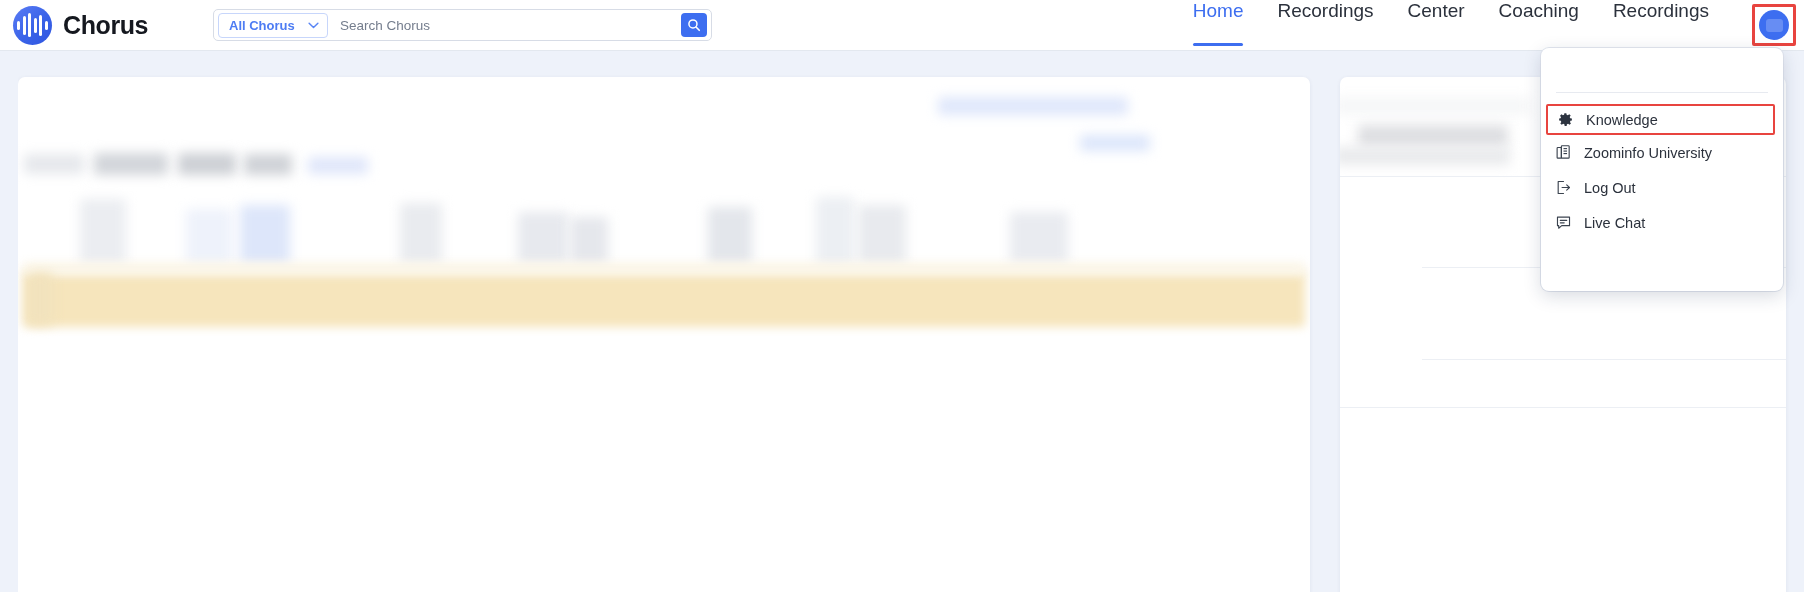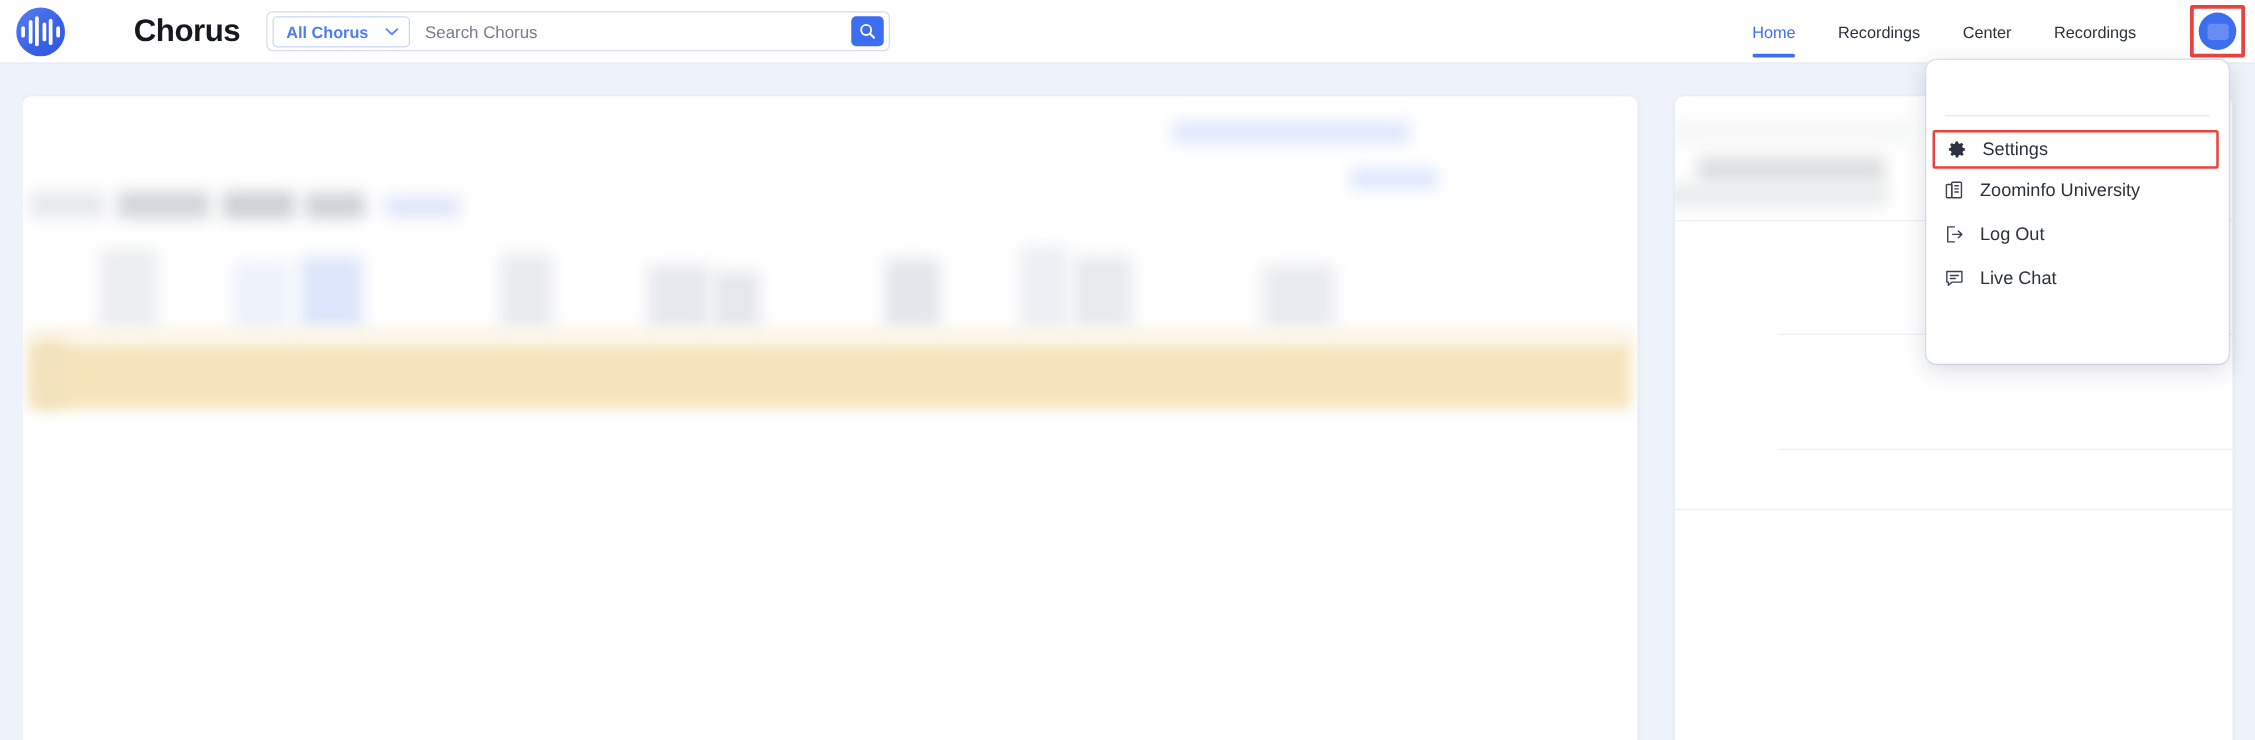--- a/index.html
+++ b/index.html
@@ -13,21 +13,21 @@
 
   
   .header {
     position: absolute; top: 0; left: 0;
     width: 1804px; height: 51px;
     background: #ffffff;
     border-bottom: 1px solid #e3e8ef;
     display: flex; align-items: center;
     z-index: 30;
   }
-  .brand { display: flex; align-items: center; margin-left: 13px; gap: 44px; }
+  .brand { display: flex; align-items: center; margin-left: 13px; }
   .logo-circle {
     width: 39px; height: 39px; border-radius: 50%;
     background: linear-gradient(135deg, #5b7cf5 0%, #3a63e8 55%, #2f55e0 100%);
     display: flex; align-items: center; justify-content: center;
     gap: 2.5px;
   }
   .logo-circle i { display: block; width: 3px; background: #fff; border-radius: 1.5px; }
   .logo-circle i:nth-child(1) { height: 9px; }
   .logo-circle i:nth-child(2) { height: 19px; }
   .logo-circle i:nth-child(3) { height: 24px; }
@@ -62,22 +62,22 @@
   .search-input::placeholder { color: #747d8d; }
   .search-btn {
     width: 26px; height: 24px; margin-right: 4px; border-radius: 4px;
     background: #3d6ef0; border: 0; cursor: pointer;
     display: flex; align-items: center; justify-content: center;
   }
 
   
   .nav { position: absolute; right: 78px; top: 0; height: 51px; display: flex; align-items: center; }
   .nav-item {
-    position: relative; height: 51px; display: flex; align-items: center;
-    padding: 0 17px; font-size: 13px; color: #2b313c; cursor: pointer;
+    position: relative; height: 51px; display: flex; 
+    padding: 0 17px; font-size: 19px; color: #2b313c; cursor: pointer;
     white-space: nowrap;
   }
   .nav-item.active { color: #3d6ef0; font-weight: 500; }
   .nav-item.active::after {
     content: ""; position: absolute; left: 17px; right: 17px; bottom: 5px;
     height: 3px; border-radius: 2px; background: #3d6ef0;
   }
 
   .avatar-box {
     position: absolute; right: 8px; top: 4px;
@@ -178,20 +178,23 @@
 
     <div class="nav">
       <div class="nav-item active">
         <span>Home</span>
       </div>
       <div class="nav-item">
         <span>Recordings</span>
       </div>
       <div class="nav-item">
         <span>Center</span>
+      </div>
+      <div class="nav-item">
+        <span>Coaching</span>
       </div>
       <div class="nav-item">
         <span>Recordings</span>
       </div>
     </div>
 
     <div class="avatar-box">
       <div class="avatar"></div>
     </div>
   </div>
@@ -248,21 +251,21 @@
 
     <div class="menu-list">
 
       <div class="menu-item highlight">
         <span class="mi-icon">
           <svg width="17" height="17" viewBox="0 0 24 24" fill="#2d3440">
             <path d="M12 8.2a3.8 3.8 0 1 0 0 7.6 3.8 3.8 0 0 0 0-7.6zm0 5.9a2.1 2.1 0 1 1 0-4.2 2.1 2.1 0 0 1 0 4.2z"></path>
             <path d="M21 13.4v-2.8l-2.4-.4a6.9 6.9 0 0 0-.7-1.7l1.4-2-2-2-2 1.4a6.9 6.9 0 0 0-1.7-.7L13.2 3h-2.8l-.4 2.4a6.9 6.9 0 0 0-1.7.7l-2-1.4-2 2 1.4 2c-.3.5-.5 1.1-.7 1.7L3 10.6v2.8l2.4.4c.2.6.4 1.2.7 1.7l-1.4 2 2 2 2-1.4c.5.3 1.1.5 1.7.7l.4 2.4h2.8l.4-2.4c.6-.2 1.2-.4 1.7-.7l2 1.4 2-2-1.4-2c.3-.5.5-1.1.7-1.7l2.4-.4z"></path>
           </svg>
         </span>
-        <span class="mi-label">Settings</span>
+        <span class="mi-label">Knowledge</span>
       </div>
 
       <div class="menu-item">
         <span class="mi-icon">
           <svg width="17" height="17" viewBox="0 0 24 24" fill="none" stroke="#3b434f" stroke-width="1.6">
             <rect x="3" y="5" width="6" height="15" rx="1"></rect>
             <rect x="9" y="2.5" width="11" height="17.5" rx="1"></rect>
             <line x1="12" y1="6.5" x2="17" y2="6.5"></line>
             <line x1="12" y1="10" x2="17" y2="10"></line>
             <line x1="12" y1="13.5" x2="17" y2="13.5"></line>

